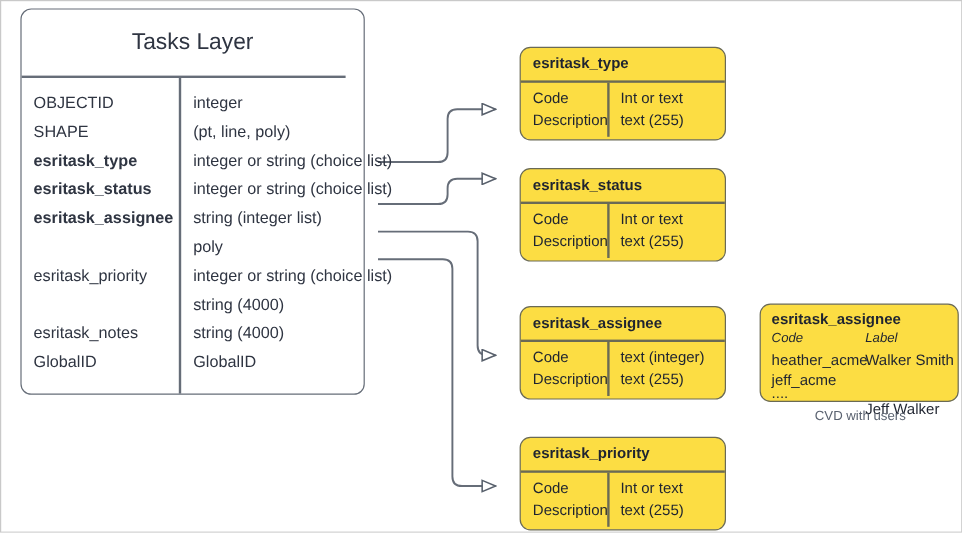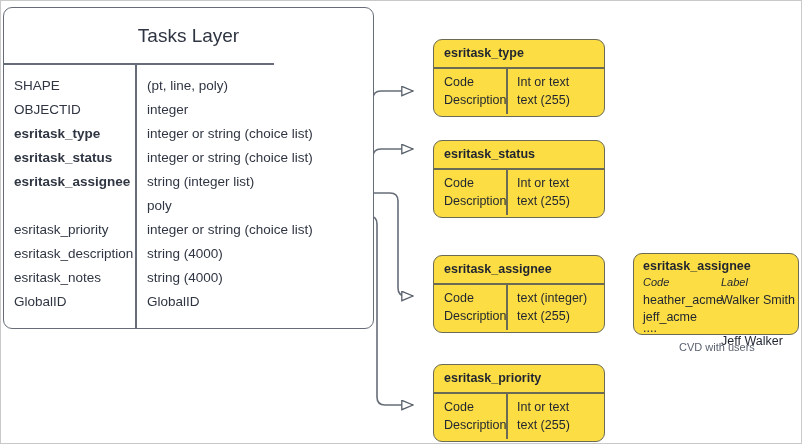--- a/index.html
+++ b/index.html
@@ -182,54 +182,53 @@
       </marker>
     </defs>
     <g fill="none" stroke="#666d78" stroke-width="1.6">
       <path d="M314,134 L364,134 Q372,134 372,126 L372,98 Q372,90 380,90 L412,90" marker-end="url(#arw)"></path>
       <path d="M314,169 L364,169 Q372,169 372,161 L372,156 Q372,148 380,148 L412,148" marker-end="url(#arw)"></path>
       <path d="M314,192 L389,192 Q397,192 397,200 L397,287 Q397,295 405,295 L412,295" marker-end="url(#arw)"></path>
       <path d="M314,215 L368,215 Q376,215 376,223 L376,396 Q376,404 384,404 L412,404" marker-end="url(#arw)"></path>
     </g>
   </svg>
 
-  <div class="entity" style="left:2px; top:6px; width:371px; height:322px;">
+  <div class="entity" style="left:16px; top:6px; width:287px; height:322px;">
     <div class="entity-title">Tasks Layer</div>
     <div class="entity-sep" style="width:270px;"></div>
     <div class="entity-vdiv" style="left:131px;"></div>
     <div class="field-list">
       <div class="field-row">
+        <span class="field-name">OBJECTID</span>
+        <span class="field-type">integer</span>
+      </div>
+      <div class="field-row">
         <span class="field-name">SHAPE</span>
         <span class="field-type">(pt, line, poly)</span>
       </div>
       <div class="field-row">
-        <span class="field-name">OBJECTID</span>
-        <span class="field-type">integer</span>
-      </div>
-      <div class="field-row">
         <span class="field-name bold">esritask_type</span>
         <span class="field-type">integer or string (choice list)</span>
       </div>
       <div class="field-row">
         <span class="field-name bold">esritask_status</span>
         <span class="field-type">integer or string (choice list)</span>
       </div>
       <div class="field-row">
         <span class="field-name bold">esritask_assignee</span>
         <span class="field-type">string (integer list)</span>
       </div>
       <div class="field-row">
         <span class="field-type">poly</span>
       </div>
       <div class="field-row">
         <span class="field-name">esritask_priority</span>
         <span class="field-type">integer or string (choice list)</span>
       </div>
       <div class="field-row">
-        <span class="field-name">esritask_description</span>
         <span class="field-type">string (4000)</span>
       </div>
       <div class="field-row">
         <span class="field-name">esritask_notes</span>
         <span class="field-type">string (4000)</span>
       </div>
       <div class="field-row">
         <span class="field-name">GlobalID</span>
         <span class="field-type">GlobalID</span>
       </div>

